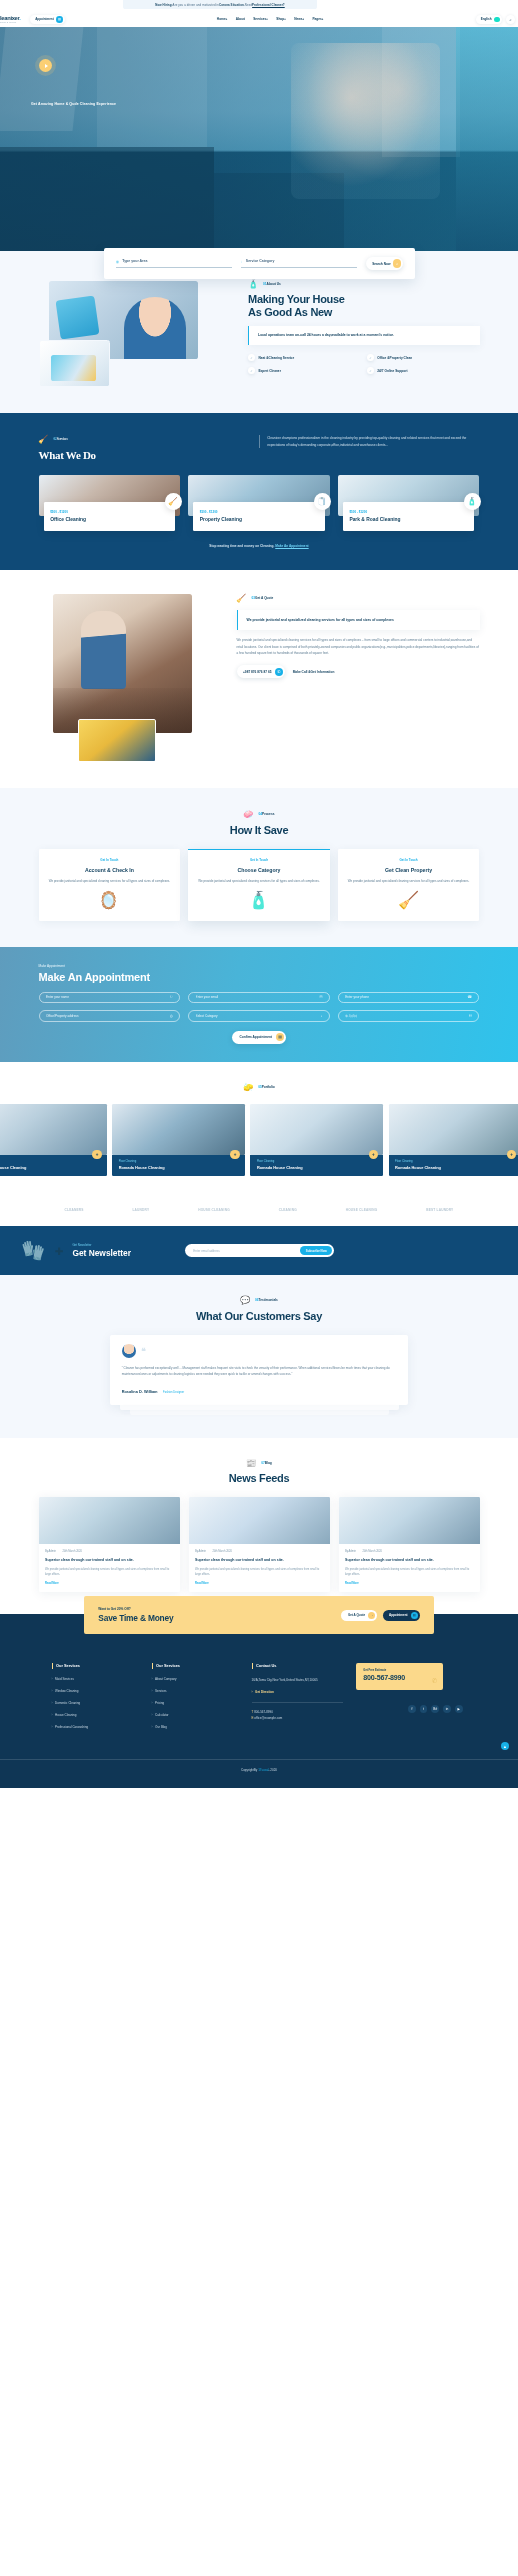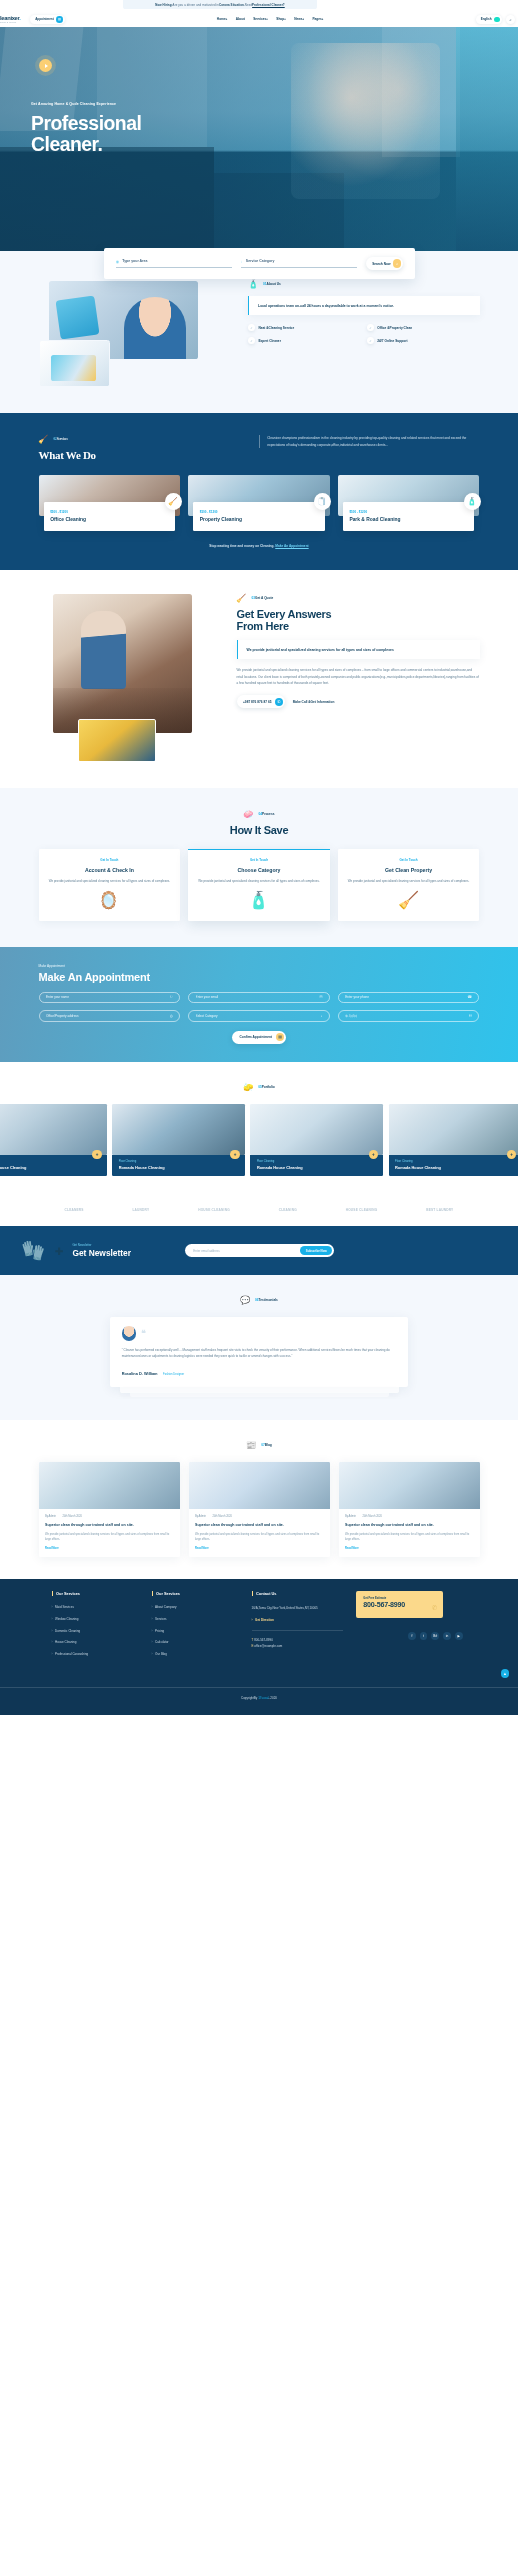--- a/index.html
+++ b/index.html
@@ -434,24 +434,20 @@
         <div class="hs hs2"></div>
         <div class="hs hs3"></div>
       <div class="hs hs4"></div>
         <div class="hs hs5"></div>
         <div class="hs hs6"></div>
       <div class="hs-people"></div>
     </div>
     <div class="play-btn"></div>
     <div class="hero-copy">
       <div class="hero-sub">Get Amazing Home &amp; Qude Cleaning Experience</div>
-      <div class="hero-title">
-        <div>Professional</div>
-        <div>Cleaner.</div>
-      </div>
     </div>
   </div>
 
   <div class="search-card">
     <div class="sfield">
       <span class="ic">◉</span>
       <input placeholder="Type your Area" style="">
     </div>
     <div class="sfield">
       <span class="ic">↓</span>
@@ -466,20 +462,24 @@
   <div class="about">
     <div class="about-inner">
       <div class="about-media">
         <div class="am-main"></div>
         <div class="am-small"></div>
       </div>
       <div class="about-copy">
         <div class="sec-tag">
           <span class="emo">🧴</span>
           <span class="txt"><i>01</i><span>About Us</span></span>
+        </div>
+        <div class="sec-title">
+          <div>Making Your House</div>
+          <div>As Good As New</div>
         </div>
         <div class="quote-box">
           <p>Local operations team on-call 24 hours a day,available to work at a moment's notice.</p>
         </div>
         <div class="feat-grid">
           <div class="feat">
               <div class="chk">✓</div>
               <span>Neat &amp;Cleaning Service</span>
             </div>
           <div class="feat">
@@ -547,24 +547,20 @@
     <div class="quote-inner">
       <div class="qm">
         <div class="qm-main"></div>
         <div class="qm-small"></div>
       </div>
       <div class="qc">
         <div class="sec-tag">
           <span class="emo">🧹</span>
           <span class="txt"><i>03</i><span>Get A Quote</span></span>
         </div>
-        <div class="sec-title">
-          <div>Get Every Answers</div>
-          <div>From Here</div>
-        </div>
         <div class="qc-quote">
           <p>We provide janitorial and specialized cleaning services for all types and sizes of complexes</p>
         </div>
         <div class="qc-body">We provide janitorial and specialized cleaning services for all types and sizes of complexes – from small to large offices and commercial centers to industrial,warehouse,and retail locations. Our client base is comprised of both privately-owned companies and public organizations(e.g.,municipalities,police departments,libraries),ranging from facilities of a few hundred square feet to hundreds of thousands of square feet.</div>
         <div class="call-row">
           <div class="call-pill">
             <span>+987 876 876 87 65</span>
             <div class="circ">✆</div>
           </div>
           <div class="call-note">Make Call &amp;Get Information</div>
@@ -710,20 +706,21 @@
       </div>
     </div>
   </div>
 
   <div class="testi">
     <div class="testi-head">
       <div class="sec-tag">
         <span class="emo">💬</span>
         <span class="txt"><i>06</i><span>Testimonials</span></span>
       </div>
+      <div class="sec-title">What Our Customers Say</div>
     </div>
     <div class="testi-card">
       <div class="testi-top">
         <div class="avatar"></div>
         <div class="quote-mark">❝</div>
       </div>
       <div class="testi-text">" Cleaner has performed exceptionally well ... Management staff makes frequent site visits to check the veracity of their performance. When additional services/flexes be much times that your cleaning do maintenances/ones or adjustments to cleaning logistics were needed they were quick to tackle or amend changes with success."</div>
       <div>
         <span class="testi-name">Rosalina D. William</span>
         <span class="testi-role">Fashion Designer</span>
@@ -732,20 +729,21 @@
     <div class="testi-shadow1"></div>
     <div class="testi-shadow2"></div>
   </div>
 
   <div class="blog">
     <div class="blog-head">
       <div class="sec-tag">
         <span class="emo">📰</span>
         <span class="txt"><i>07</i><span>Blog</span></span>
       </div>
+      <div class="sec-title">News Feeds</div>
     </div>
     <div class="blog-row">
       <div class="blog-card">
         <div class="blog-img a"></div>
         <div class="blog-meta">
           <span>By Admin</span>
           <span>24th March 2020</span>
         </div>
         <div class="blog-title">Superior clean through our trained staff and on site.</div>
         <div class="blog-text">We provide janitorial and specialized cleaning services for all types and sizes of complexes from small to large offices.</div>
@@ -768,20 +766,36 @@
           <span>24th March 2020</span>
         </div>
         <div class="blog-title">Superior clean through our trained staff and on site.</div>
         <div class="blog-text">We provide janitorial and specialized cleaning services for all types and sizes of complexes from small to large offices.</div>
         <div class="blog-more">Read More</div>
       </div>
     </div>
   </div>
 
   <div class="footer">
+    <div class="cta">
+      <div class="cta-left">
+        <div class="k">Want to Get 20% Off?</div>
+        <div class="t">Save Time &amp; Money</div>
+      </div>
+      <div class="cta-btns">
+        <div class="cta-b1">
+          <span>Get A Quote</span>
+          <div class="c">→</div>
+        </div>
+        <div class="cta-b2">
+          <span>Appointment</span>
+          <div class="c">▤</div>
+        </div>
+      </div>
+    </div>
 
     <div class="foot-inner">
       <div class="fcol">
         <h4>Our Services</h4>
         <ul>
           <li>
               <span class="ar">›</span>
               <span>Maid Services</span>
             </li>
           <li>

